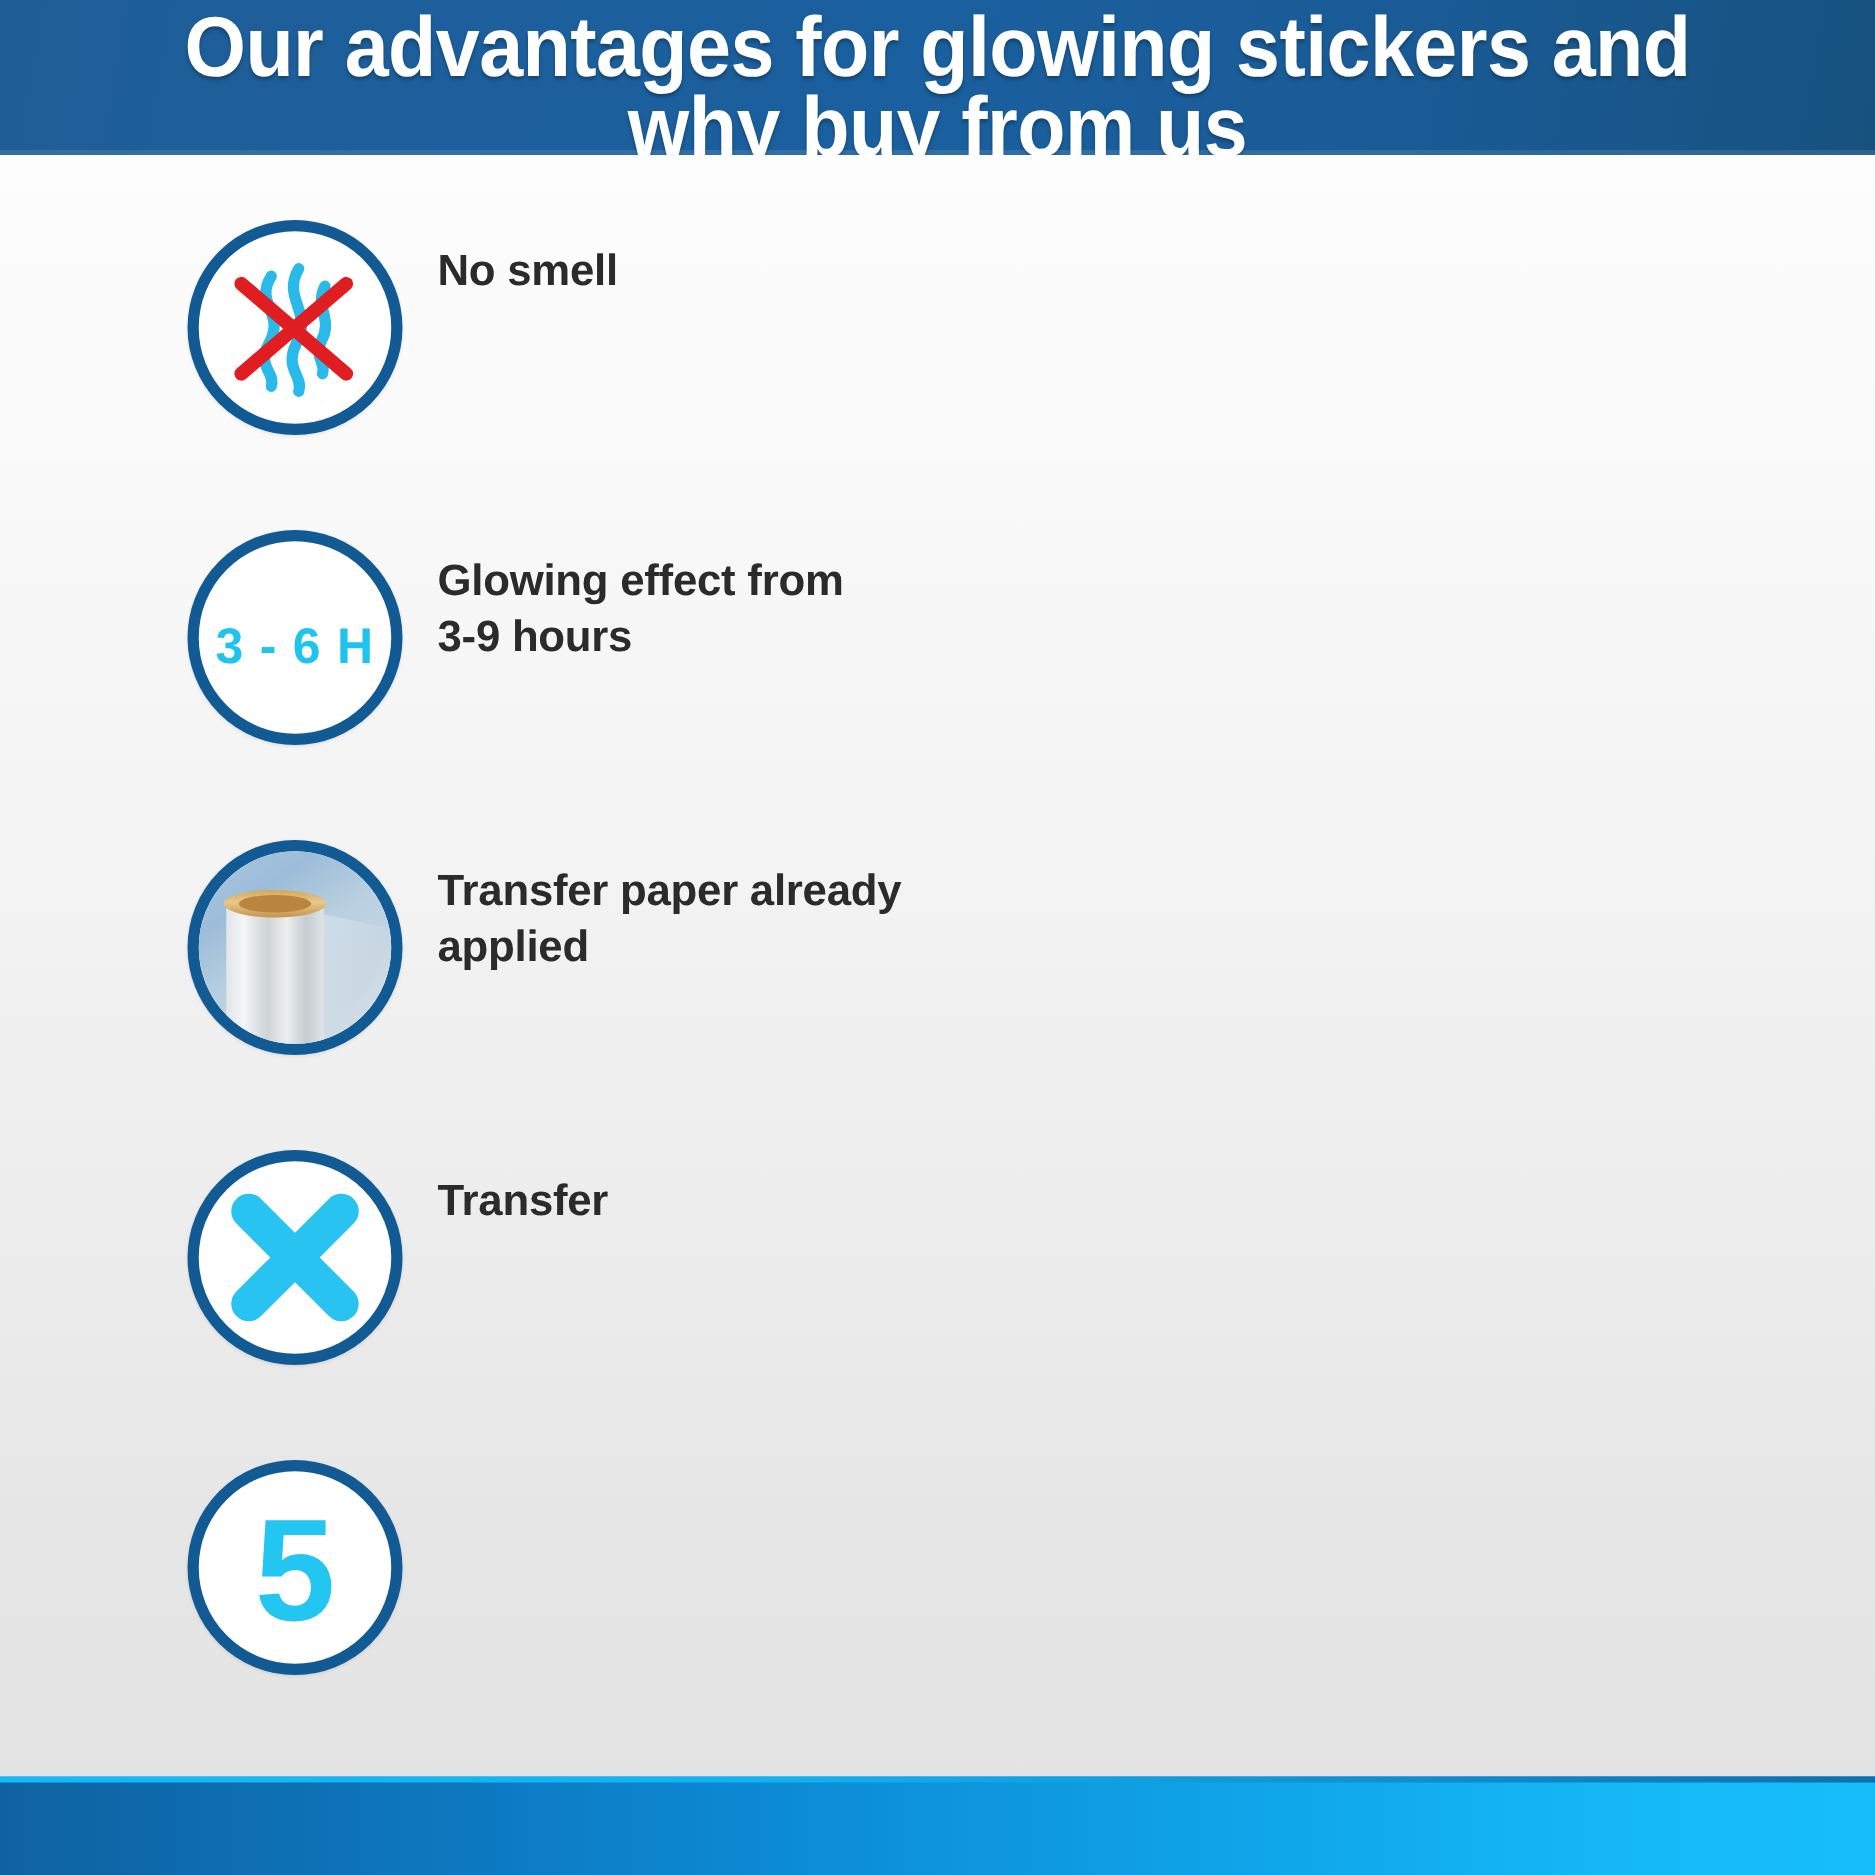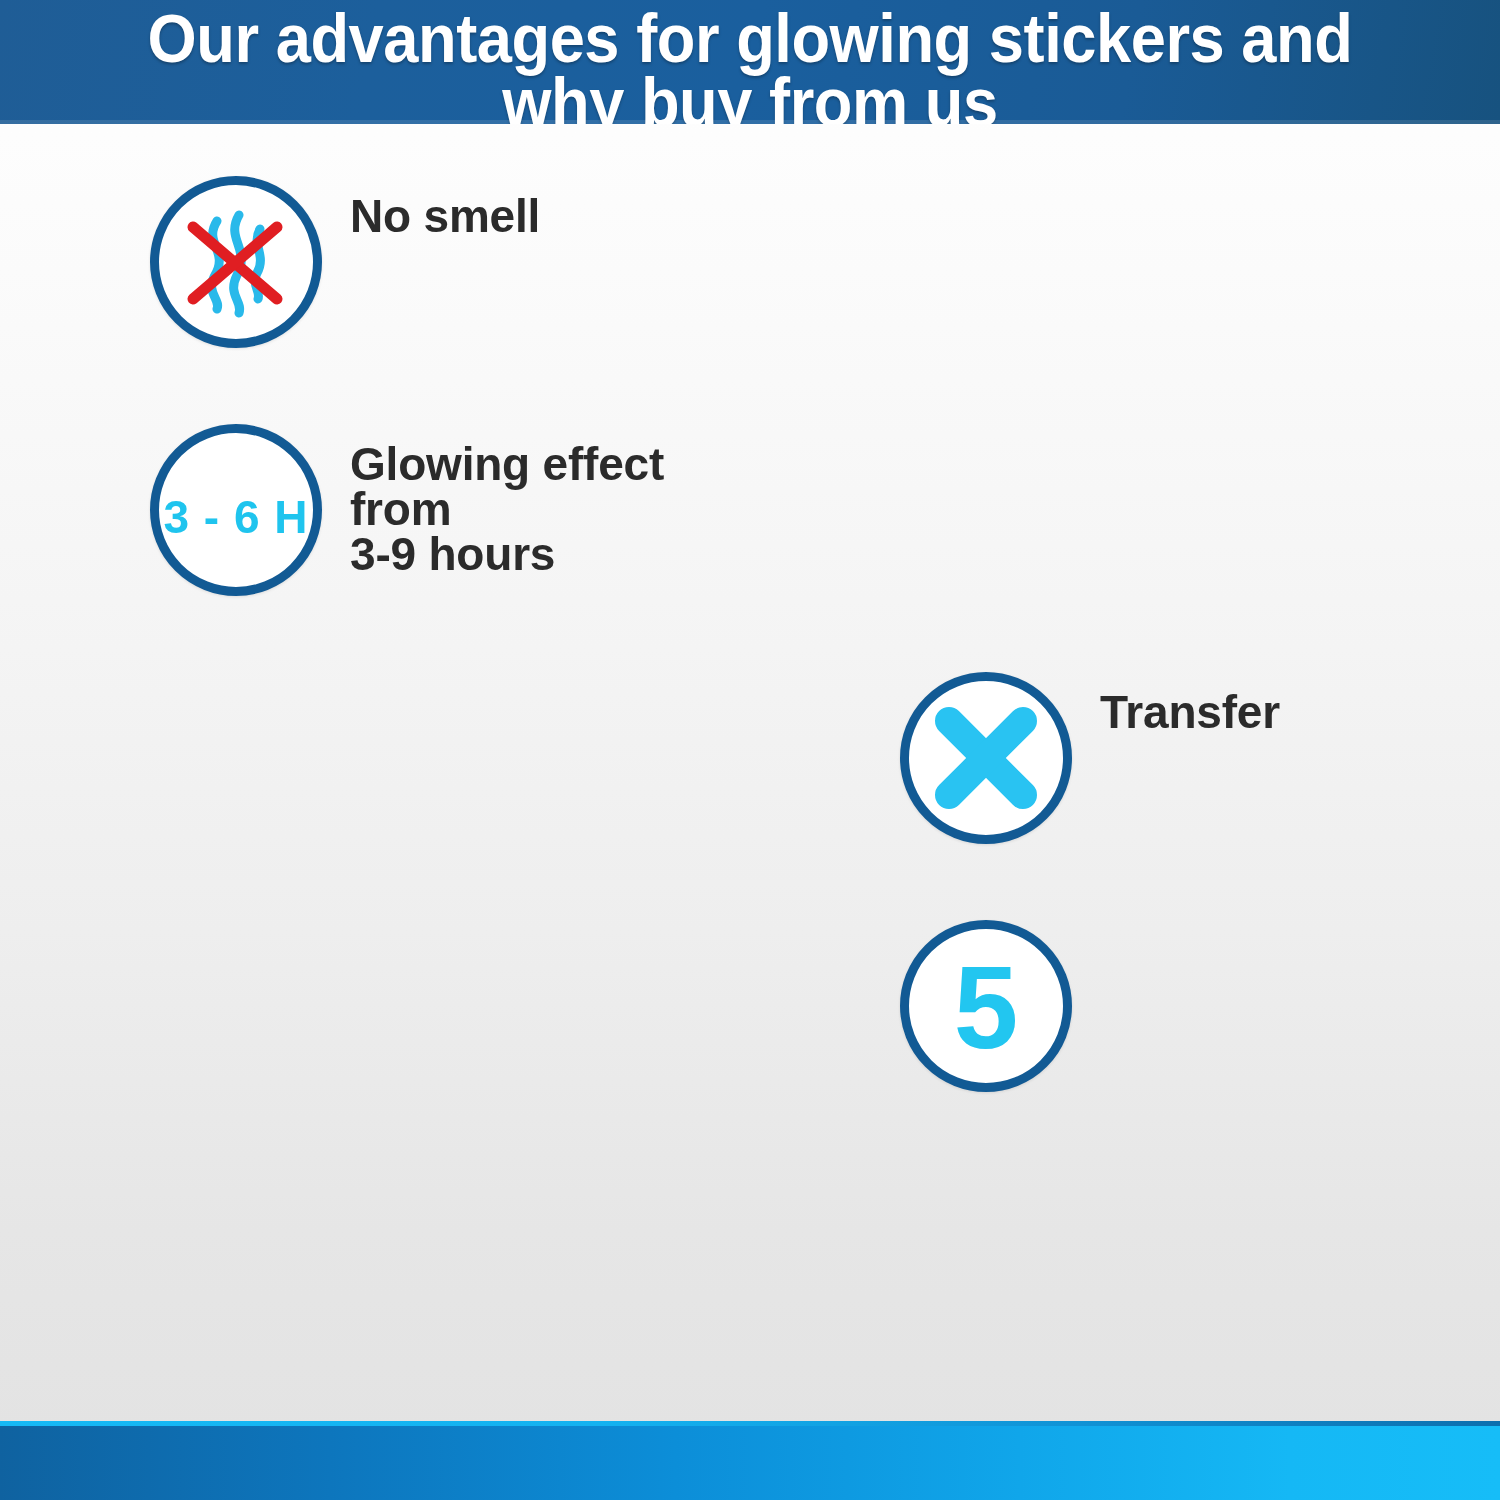--- a/index.html
+++ b/index.html
@@ -90,38 +90,38 @@
     border: 9px solid #125a94;
     overflow: hidden;
     box-shadow: 0 1px 3px rgba(0,0,0,0.10);
   }
 
   .feature-label {
     margin-left: 28px;
     margin-top: 18px;
     color: #2b2b2b;
     font-weight: bold;
-    font-size: 46px;
+    font-size: 35px;
     line-height: 45px;
     white-space: pre-line;
     max-width: 560px;
     letter-spacing: -0.2px;
   }
 
   
   .text-icon {
     position: absolute;
     inset: 0;
     display: flex;
     align-items: center;
     justify-content: center;
     color: #1fc4ee;
     font-weight: bold;
   }
-  .hours-text { font-size: 46px; letter-spacing: 1px; padding-top: 14px; }
+  .hours-text { font-size: 40px; letter-spacing: 1px; padding-top: 14px; }
   .five-text  { font-size: 116px; padding-top: 4px; color: #22c6f0; }
 
   
   .photo-transfer {
     position: absolute; inset: 0;
     background: linear-gradient(145deg, #a9c6de 0%, #9cbdd9 26%, #b9cfe0 48%, #c6d5e0 70%, #d2dde6 100%);
   }
   .tp-roll {
     position: absolute;
     left: 22px; top: 38px;
@@ -192,20 +192,32 @@
     </div>
     <div class="feature-label">Glowing effect from
 3-9 hours</div>
   </div>
 
   <div class="feature-item col-right">
     
     
   </div>
 
+  <div class="feature-item">
+    <div class="icon-circle">
+      <div class="photo-transfer">
+        <div class="tp-sheet"></div>
+        <div class="tp-roll"></div>
+        <div class="tp-core"></div>
+        <div class="tp-core2"></div>
+      </div>
+    </div>
+    <div class="feature-label">Transfer paper already
+applied</div>
+  </div>
 
   <div class="feature-item col-right">
     
     
   </div>
 
   <div class="feature-item">
     <div class="icon-circle">
       <svg class="icon-svg" width="154" height="154" viewBox="0 0 154 154">
         <g stroke="#29c3f2" stroke-width="28" stroke-linecap="round">

